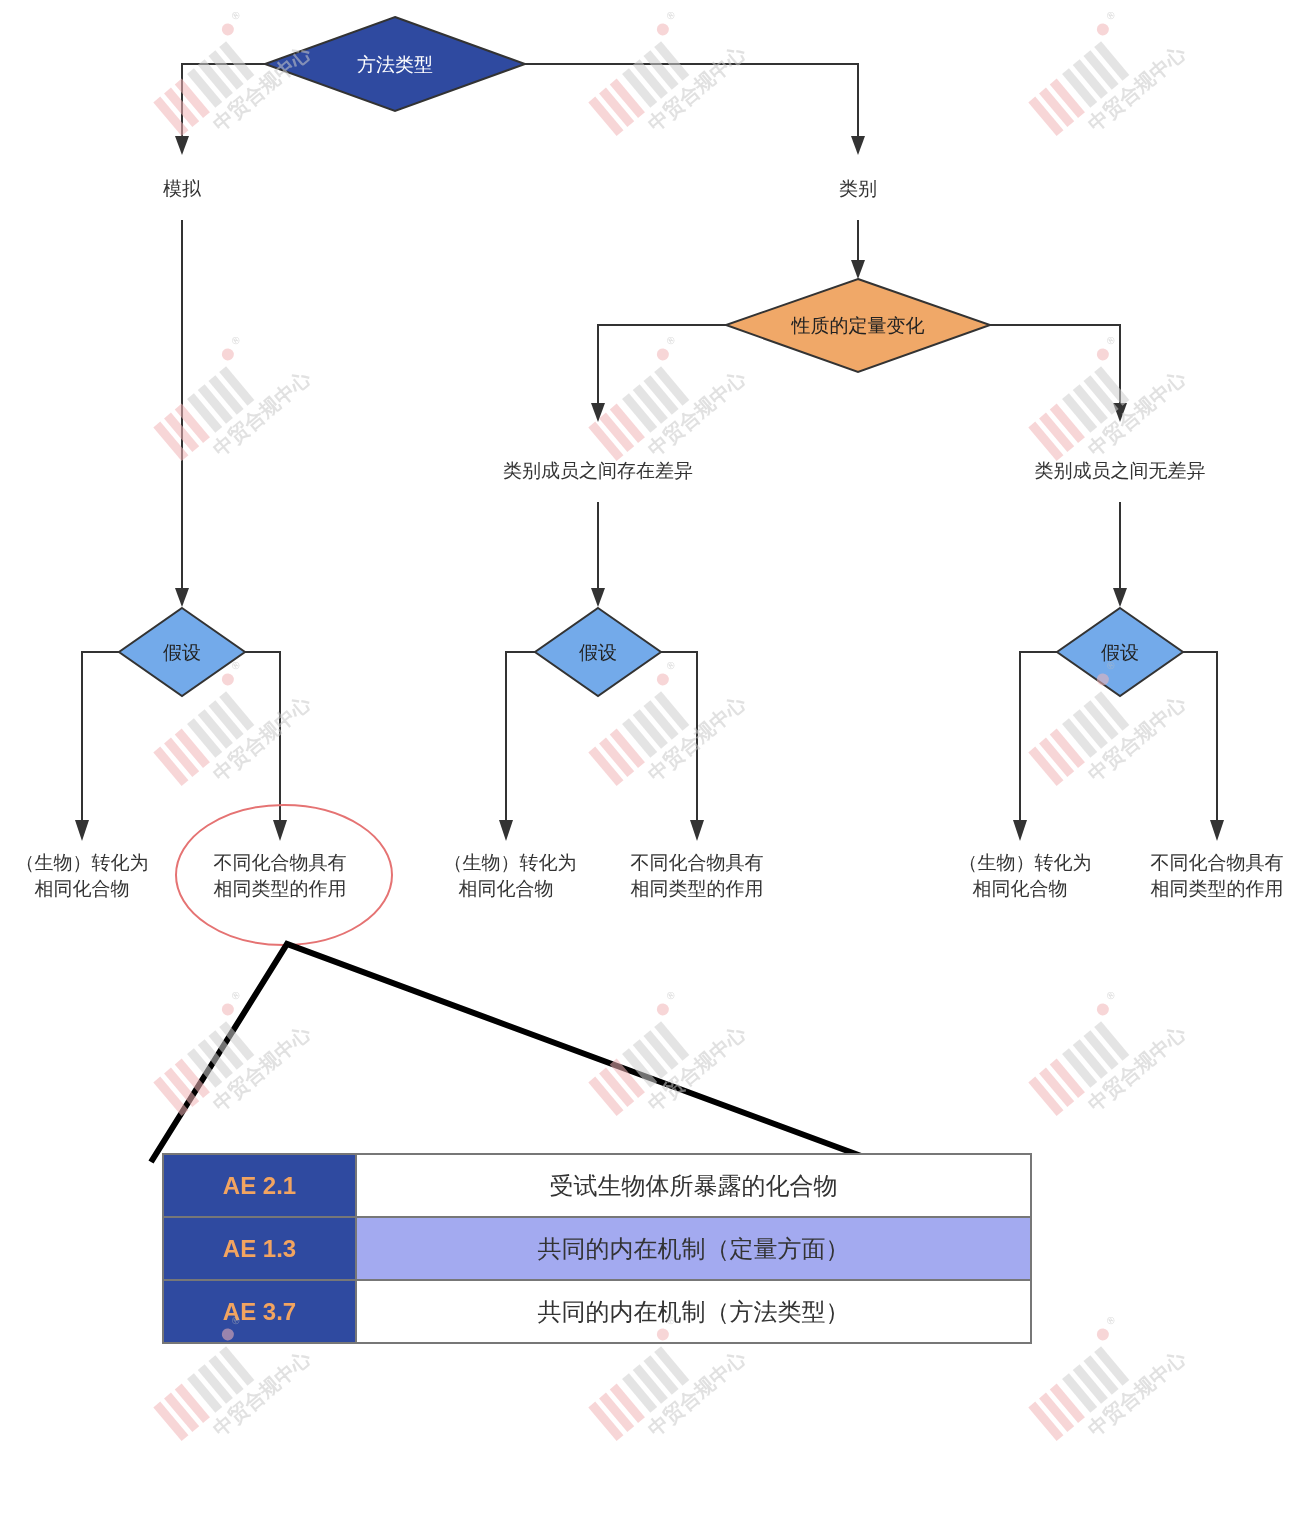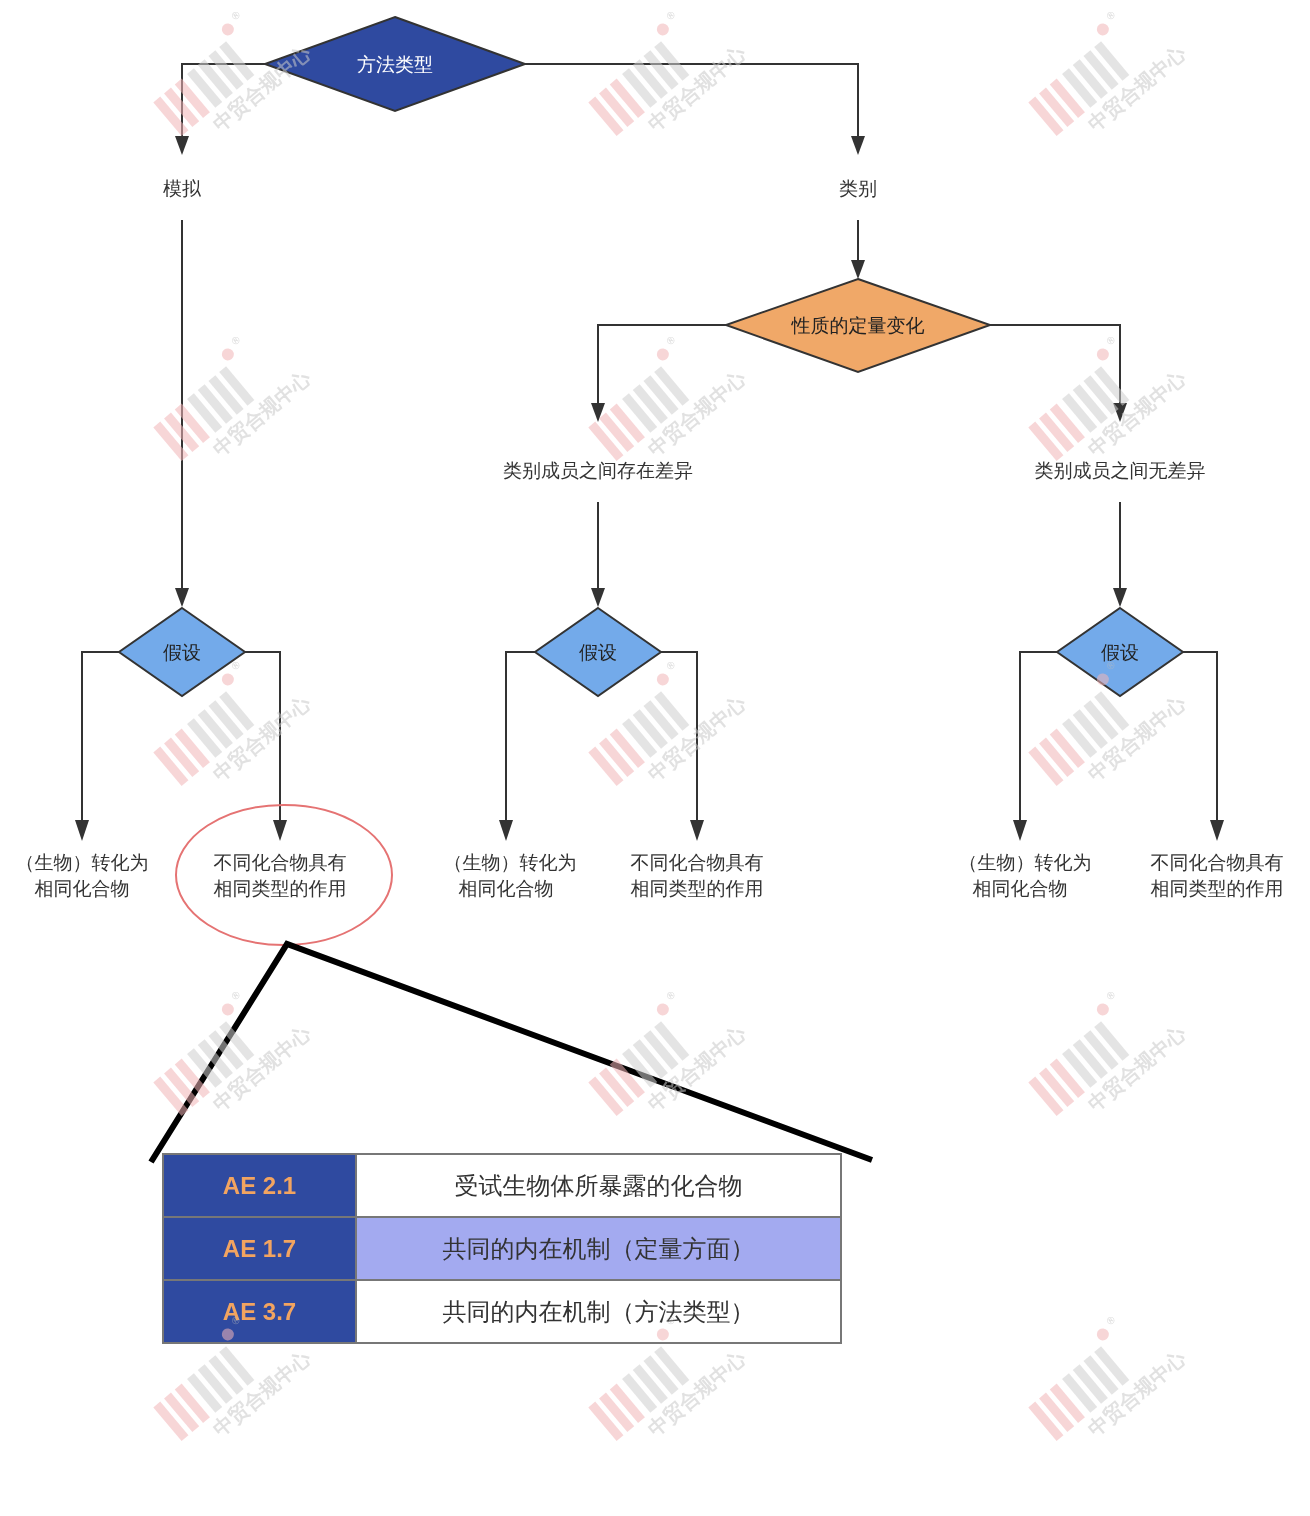--- a/index.html
+++ b/index.html
@@ -2,21 +2,21 @@
 <html><head>
 <meta charset="utf-8">
 <style>
   html, body { margin: 0; padding: 0; background: #ffffff; }
   body { width: 1310px; height: 1516px; position: relative; overflow: hidden;
          font-family: "DejaVu Sans", "Liberation Sans", sans-serif; color: #333333; }
   #diagram { position: absolute; left: 0; top: 0; }
   .node-label { font-size: 19px; fill: #333333; }
   .diamond-label { font-size: 19px; }
   .wm-text { font-size: 20px; fill: #c9c9c9; font-weight: bold; }
-  #ae-table { position: absolute; left: 162px; top: 1153px; width: 680px;
+  #ae-table { position: absolute; left: 162px; top: 1153px; width: 870px;
               border-collapse: collapse; }
   #ae-table td { border: 2px solid #777777; height: 61px; padding: 0; text-align: center;
                  vertical-align: middle; }
   #ae-table td.code { width: 191px; background: #2f4aa0; color: #f2a460; font-weight: bold;
                       font-size: 24px; font-family: "Liberation Sans", sans-serif; }
   #ae-table td.desc { font-size: 24px; color: #333333; }
   #ae-table tr.shaded td.desc { background: #a3aaf0; }
   #ae-table tr.plain td.desc { background: #ffffff; }
   #watermarks { position: absolute; left: 0; top: 0; pointer-events: none; }
 </style>
@@ -114,21 +114,21 @@
   <polyline points="151,1162 287,944 872,1160" fill="none" stroke="#000000" stroke-width="6" stroke-linejoin="miter"></polyline>
 </svg>
 
 <table id="ae-table">
   <tbody id="ae-body">
       <tr class="plain">
         <td class="code">AE 2.1</td>
         <td class="desc">受试生物体所暴露的化合物</td>
       </tr>
       <tr class="shaded">
-        <td class="code">AE 1.7</td>
+        <td class="code">AE 1.3</td>
         <td class="desc">共同的内在机制（定量方面）</td>
       </tr>
       <tr class="plain">
         <td class="code">AE 3.7</td>
         <td class="desc">共同的内在机制（方法类型）</td>
       </tr>
     </tbody>
 </table>
 
 <svg id="watermarks" width="1310" height="1516">

